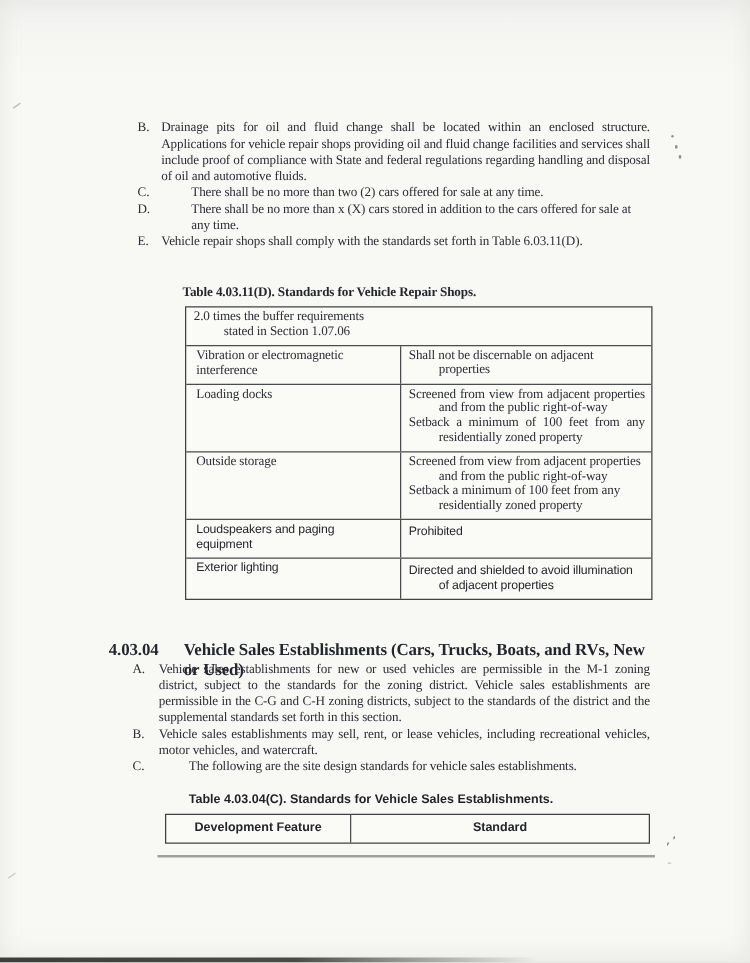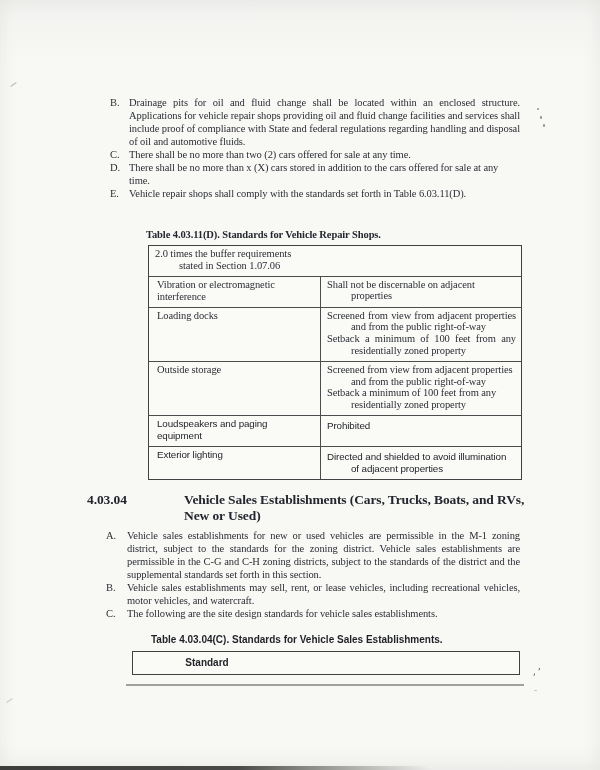--- a/index.html
+++ b/index.html
@@ -14,21 +14,21 @@
     width:600px;height:770px;
     background:linear-gradient(180deg,#f2f3f0 0%,#f8f8f5 8%,#f8f8f5 96%,#f4f4f1 100%);
     color:#2b2e35;
     box-shadow:inset 0 0 18px rgba(160,160,155,0.18);
   }
   .blk{position:absolute;}
   
   .li{display:flex;align-items:flex-start;}
   .li .letter{flex:0 0 19px;font-size:10.5px;line-height:13px;letter-spacing:-0.1px;}
   .li .txt{flex:1;font-size:10.5px;line-height:13px;text-align:justify;letter-spacing:-0.1px;}
-  .li .txt.nj{text-align:left;}
+  .li .txt.nj{text-align:left;margin-left:24px;}
   
   .cap1{font-size:10.5px;font-weight:bold;letter-spacing:-0.1px;color:#24272e;}
   .cap2{font-family:"Liberation Sans","DejaVu Sans",sans-serif;font-size:10px;font-weight:bold;color:#1e2126;margin-left:29px;}
   
   .tbl{border:1.4px solid #3f4142;background:rgba(255,255,255,0.25);}
   .trow{display:grid;grid-template-columns:172px 1fr;border-top:1.2px solid #4a4c4d;}
   .trow:first-child{border-top:none;}
   .tcell-l{padding:2px 6px 4px 8px;font-size:10.5px;line-height:12px;letter-spacing:-0.1px;border-right:1.2px solid #4a4c4d;}
   .tcell-r{padding:2px 5px 4px 6px;font-size:10.5px;line-height:11.8px;letter-spacing:-0.1px;}
   .std{padding-left:24px;text-indent:-24px;margin:0;}
@@ -110,21 +110,21 @@
       </div>
     </div>
     <div class="trow sans">
       <div class="tcell-l">Exterior lighting</div>
       <div class="tcell-r">
         <p class="std">Directed and shielded to avoid illumination of adjacent properties</p>
       </div>
     </div>
   </div>
 
-  <div class="blk heading" style="top:492px;left:87px;width:440px;gap:37px;">
+  <div class="blk heading" style="top:512px;left:87px;width:440px;">
     <div class="h-num">4.03.04</div>
     <div class="h-title">Vehicle Sales Establishments (Cars, Trucks, Boats, and RVs, New or Used)</div>
   </div>
 
   <div class="blk" style="top:529px;left:106px;width:414px;">
     <div class="li">
       <span class="letter" style="flex-basis:21px;">A.</span>
       <div class="txt">Vehicle sales establishments for new or used vehicles are permissible in the M-1 zoning district, subject to the standards for the zoning district.  Vehicle sales establishments are permissible in the C-G and C-H zoning districts, subject to the standards of the district and the supplemental standards set forth in this section.</div>
     </div>
     <div class="li">
@@ -134,20 +134,21 @@
     <div class="li">
       <span class="letter" style="flex-basis:21px;">C.</span>
       <div class="txt nj">The following are the site design standards for vehicle sales establishments.</div>
     </div>
   </div>
 
   <div class="blk cap2" style="top:634px;left:122px;width:380px;">Table 4.03.04(C).  Standards for Vehicle Sales Establishments.</div>
 
   <div class="blk tbl t2" style="top:651px;left:132px;width:386px;">
     <div class="trow2">
+      <div class="hcell first">Development Feature</div>
       <div class="hcell">Standard</div>
     </div>
   </div>
   <div class="t2-shadow" style="top:684px;left:126px;width:398px;"></div>
 
   <div class="speck" style="top:108px;left:537px;width:2px;height:2px;"></div>
   <div class="speck" style="top:116px;left:540px;width:2px;height:3px;"></div>
   <div class="speck" style="top:124px;left:543px;width:2px;height:3px;"></div>
   <div class="mark7" style="top:668px;left:532px;">,’</div>
   <div class="speck" style="top:690px;left:534px;width:3px;height:1px;opacity:.5;"></div>

